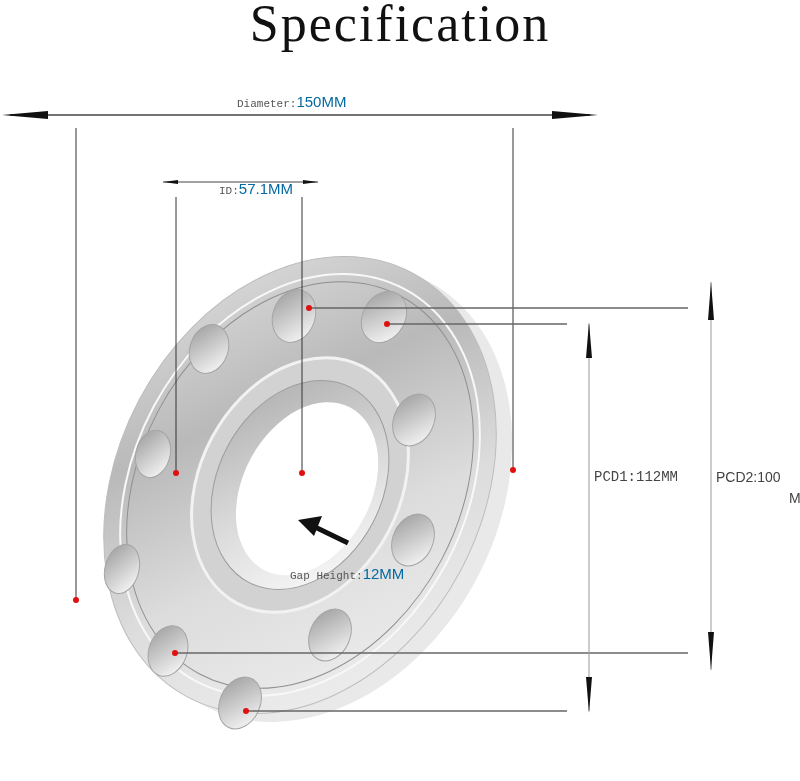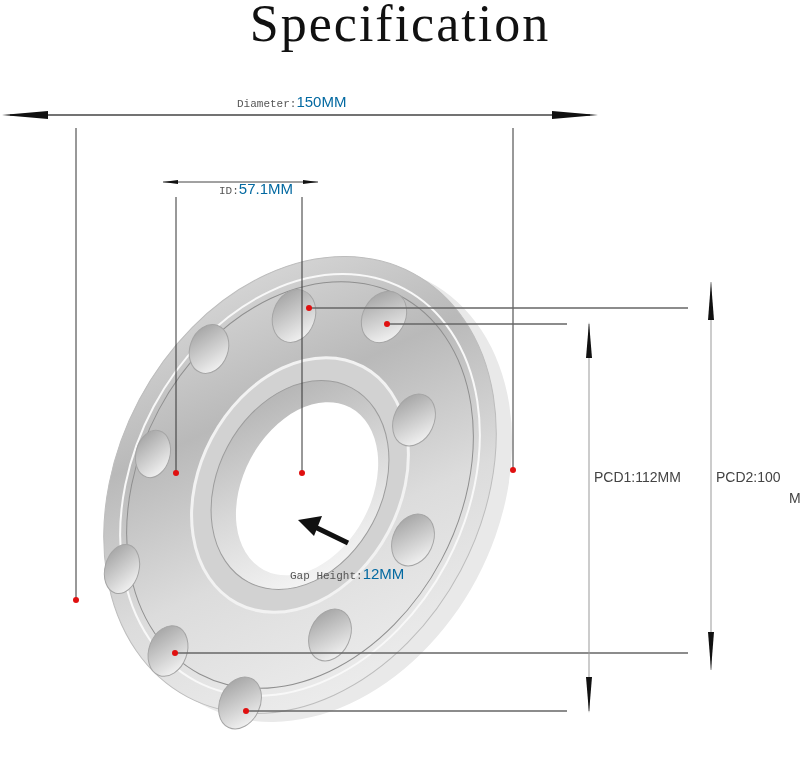--- a/index.html
+++ b/index.html
@@ -115,16 +115,16 @@
 </div>
 
 <div class="lbl" style="left:219px; top:161px;margin-top:20px;">
   <span class="k">ID:</span><span class="v">57.1MM</span>
 </div>
 
 <div class="lbl" style="left:290px; top:566px;">
   <span class="k">Gap Height:</span><span class="v">12MM</span>
 </div>
 
-<div class="lbl pcd" style="left:594px; top:470px;">PCD1:112MM</div>
+<div class="lbl pcd" style="left:594px; top:470px;font-family:Liberation Mono, monospace;">PCD1:112MM</div>
 
 <div class="lbl pcd" style="left:716px; top:470px;">PCD2:100</div>
 <div class="lbl pcd" style="left:770px; top:491px;margin-left:19px;">MM</div>
 
 </body></html>

